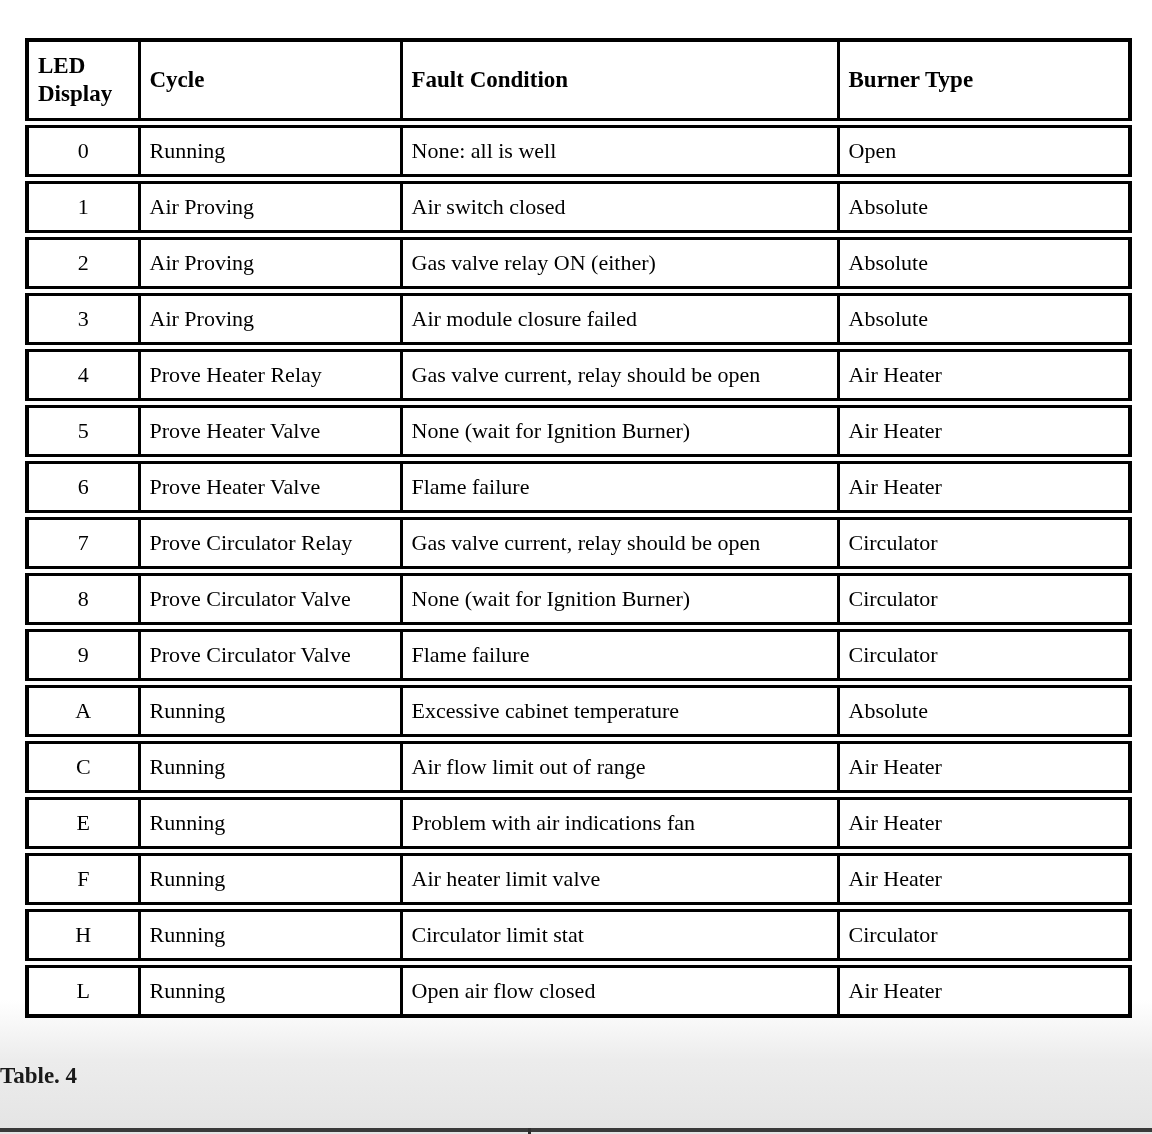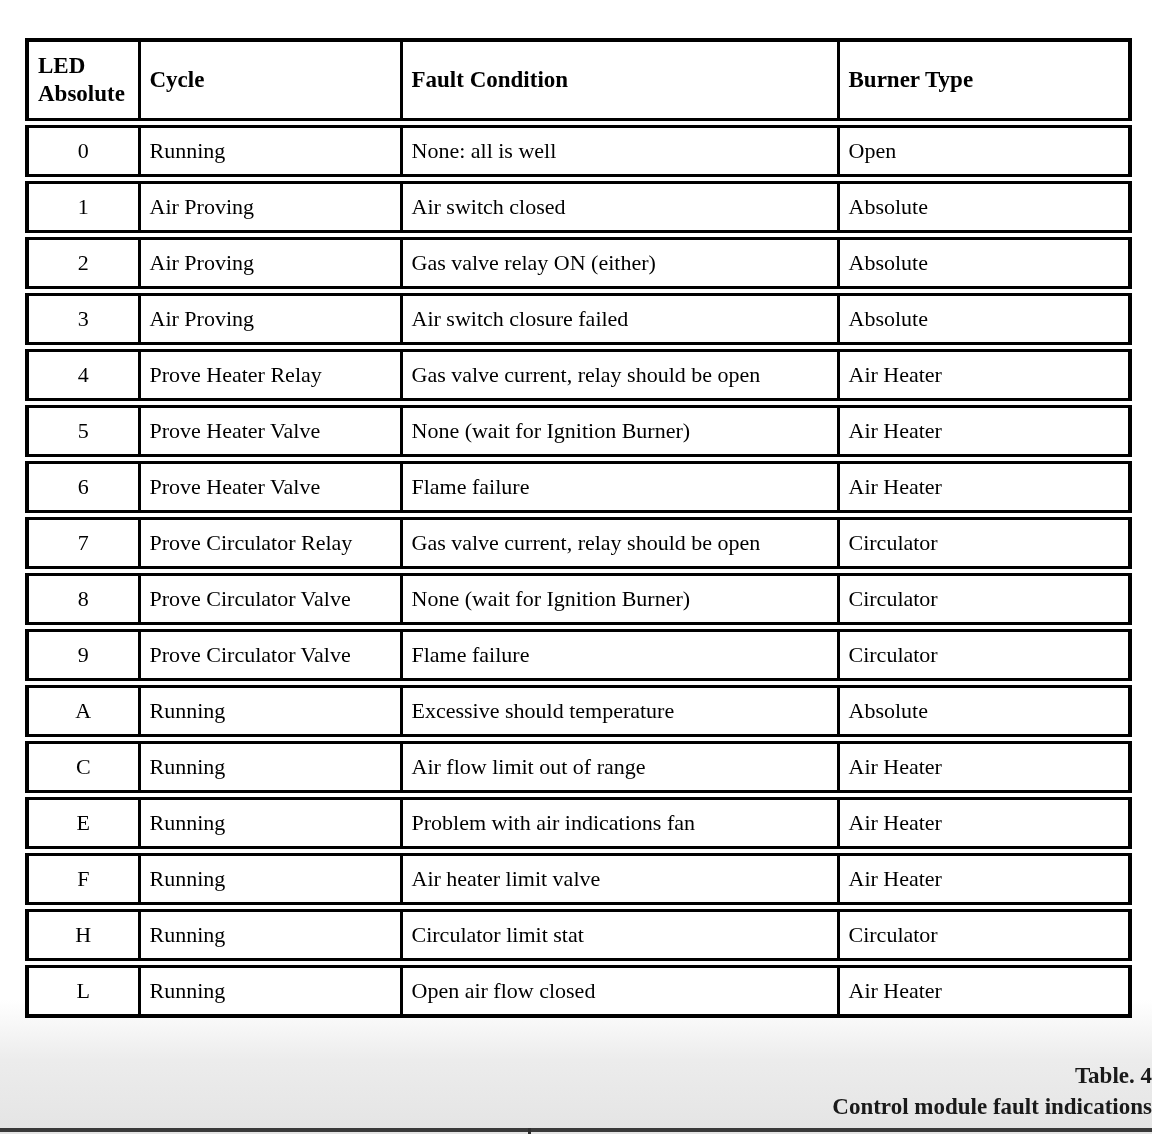--- a/index.html
+++ b/index.html
@@ -56,21 +56,21 @@
     padding: 0 9px;
     border-top: 10px double #000; 
   }
   td.led-cell { text-align: center; padding: 0 2px; }
 
   
   .caption {
     position: absolute;
     left: 0; top: 1060px;
     width: 1152px;
-    text-align: right;
+    text-align: left;
     font-size: 23px;
     font-weight: bold;
     line-height: 31px;
     color: #1a1a1a;
   }
 
   
   .bottom-bar {
     position: absolute;
     left: 0; top: 1128px;
@@ -91,21 +91,21 @@
 
 <table class="fault-table">
   <colgroup>
     <col class="c1">
       <col class="c2">
       <col class="c3">
       <col class="c4">
   </colgroup>
   <thead>
     <tr>
-      <th>LED Absolute</th>
+      <th>LED Display</th>
       <th>Cycle</th>
       <th>Fault Condition</th>
       <th>Burner Type</th>
     </tr>
   </thead>
   <tbody id="fault-rows">
   <tr>
     <td class="led-cell">0</td>
     <td class="cycle-cell">Running</td>
     <td class="fault-cell">None: all is well</td>
@@ -122,21 +122,21 @@
   <tr>
     <td class="led-cell">2</td>
     <td class="cycle-cell">Air Proving</td>
     <td class="fault-cell">Gas valve relay ON (either)</td>
     <td class="lockout-cell">Absolute</td>
   </tr>
 
   <tr>
     <td class="led-cell">3</td>
     <td class="cycle-cell">Air Proving</td>
-    <td class="fault-cell">Air switch closure failed</td>
+    <td class="fault-cell">Air module closure failed</td>
     <td class="lockout-cell">Absolute</td>
   </tr>
 
   <tr>
     <td class="led-cell">4</td>
     <td class="cycle-cell">Prove Heater Relay</td>
     <td class="fault-cell">Gas valve current, relay should be open</td>
     <td class="lockout-cell">Air Heater</td>
   </tr>
 
@@ -171,21 +171,21 @@
   <tr>
     <td class="led-cell">9</td>
     <td class="cycle-cell">Prove Circulator Valve</td>
     <td class="fault-cell">Flame failure</td>
     <td class="lockout-cell">Circulator</td>
   </tr>
 
   <tr>
     <td class="led-cell">A</td>
     <td class="cycle-cell">Running</td>
-    <td class="fault-cell">Excessive should temperature</td>
+    <td class="fault-cell">Excessive cabinet temperature</td>
     <td class="lockout-cell">Absolute</td>
   </tr>
 
   <tr>
     <td class="led-cell">C</td>
     <td class="cycle-cell">Running</td>
     <td class="fault-cell">Air flow limit out of range</td>
     <td class="lockout-cell">Air Heater</td>
   </tr>
 
@@ -214,17 +214,16 @@
     <td class="led-cell">L</td>
     <td class="cycle-cell">Running</td>
     <td class="fault-cell">Open air flow closed</td>
     <td class="lockout-cell">Air Heater</td>
   </tr>
 </tbody>
 </table>
 
 <div class="caption">
   <div>Table. 4</div>
-  <div>Control module fault indications</div>
 </div>
 
 <div class="bottom-bar"></div>
 <div class="bottom-tick"></div>
 
 </body></html>

